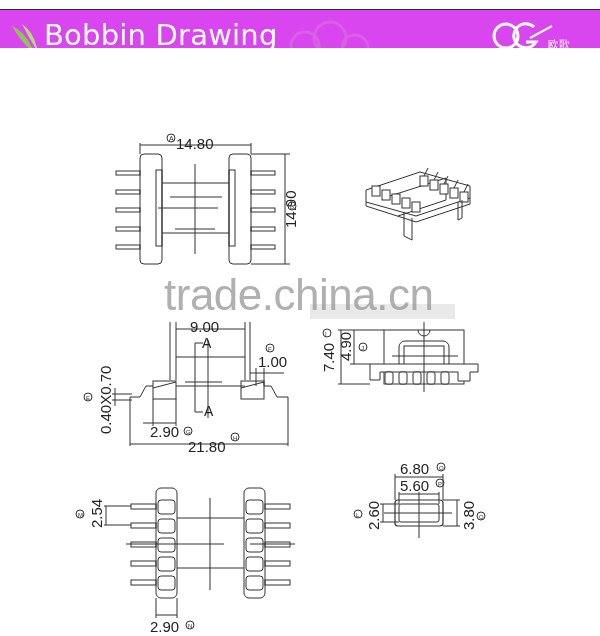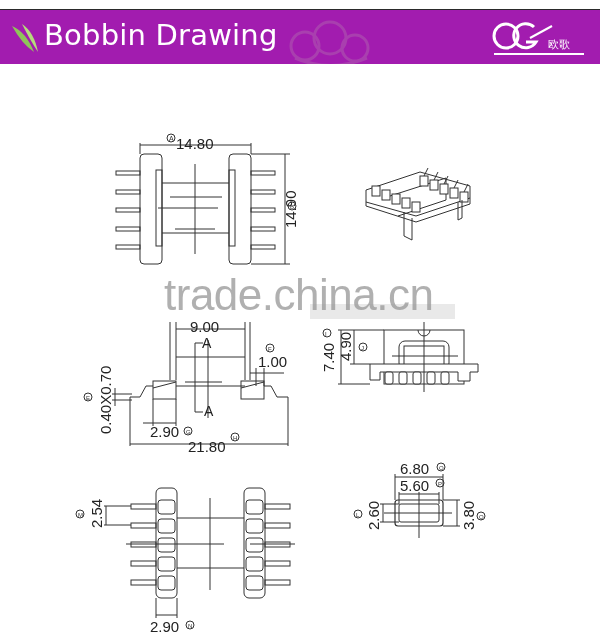--- a/index.html
+++ b/index.html
@@ -1,18 +1,18 @@
 <!DOCTYPE html>
 <html><head>
 <meta charset="utf-8">
 <style>
   html, body { margin: 0; padding: 0; background: #ffffff; }
   body { width: 600px; height: 636px; position: relative; overflow: hidden; font-family: "Liberation Sans", sans-serif; }
   .topline { position: absolute; left: 0; top: 0; width: 600px; height: 10px; background: #ffffff; border-bottom: 1px solid #2a2a2a; box-sizing: border-box; }
-  .header { position: absolute; left: 0; top: 10px; width: 600px; height: 54px; background: #a21caf; overflow: hidden; }
+  .header { position: absolute; left: 0; top: 10px; width: 600px; height: 38px; background: #d946ef; overflow: hidden; }
   .header .cloud { position: absolute; left: 275px; top: 8px; width: 110px; height: 50px; opacity: 0.18; }
   .header .title { position: absolute; left: 44px; top: 8px; font-size: 29px; color: #ffffff; letter-spacing: 0.2px; font-family: "DejaVu Sans", sans-serif; }
   .header .leaf { position: absolute; left: 8px; top: 12px; }
   .header .logo { position: absolute; left: 490px; top: 8px; width: 100px; height: 42px; }
   .drawing { position: absolute; left: 0; top: 64px; width: 600px; height: 572px; }
   .watermark { position: absolute; left: 160px; top: 274px; width: 300px; height: 46px; }
   .watermark .band { position: absolute; left: 150px; top: 30px; width: 145px; height: 15px; background: rgba(215,215,215,0.55); }
   .watermark .wm-text { position: absolute; left: 4px; top: -4px; font-size: 44px; color: rgba(150,150,150,0.75); font-family: "Liberation Sans", sans-serif; letter-spacing: -0.5px; }
   svg text { font-family: "Liberation Sans", sans-serif; }
 </style>

